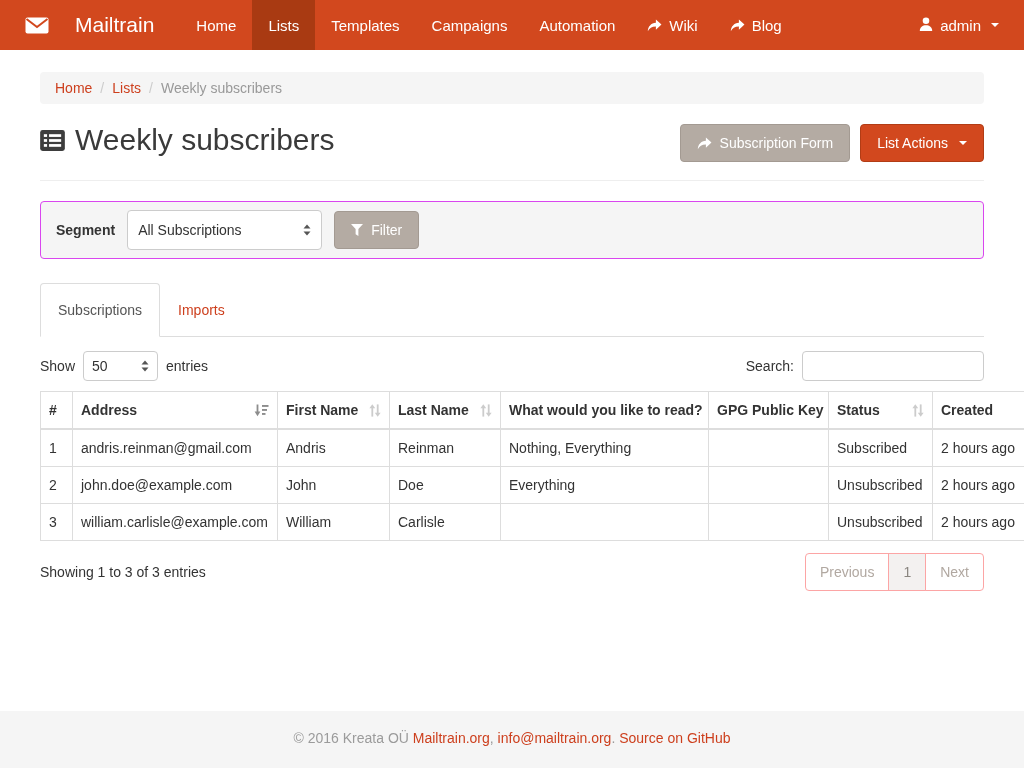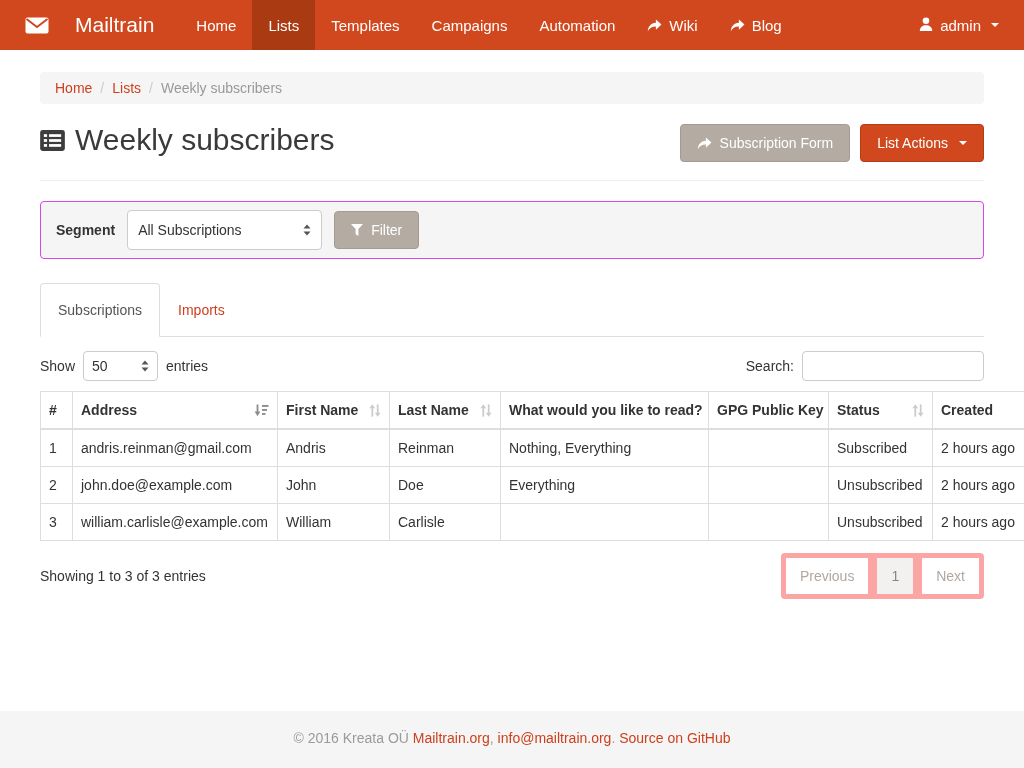--- a/index.html
+++ b/index.html
@@ -63,21 +63,21 @@
   thead th:nth-child(2) { width: 205px; }
   thead th:nth-child(3) { width: 112px; }
   thead th:nth-child(4) { width: 111px; }
   thead th:nth-child(5) { width: 208px; }
   thead th:nth-child(6) { width: 120px; }
   thead th:nth-child(7) { width: 104px; }
   thead th:nth-child(8) { width: 190px; }
 
   .dt-footer { display: flex; justify-content: space-between; align-items: center; margin-top: 12px; }
   .pagination { display: flex; list-style: none; }
-  .pagination a { display: block; padding: 8px 14px; border: 5px solid #fca5a5; margin-left: -1px; background: #fff; color: #b1a8a1; text-decoration: none; line-height: 20px; cursor: pointer; }
+  .pagination a { display: block; padding: 8px 14px; border: 1px solid #fca5a5; margin-left: -1px; background: #fff; color: #b1a8a1; text-decoration: none; line-height: 20px; cursor: pointer; }
   .pagination li:first-child a { border-radius: 4px 0 0 4px; margin-left: 0; }
   .pagination li:last-child a { border-radius: 0 4px 4px 0; }
   .pagination li.active a { background: #f3f1f0; color: #8a8680; }
 
   footer { position: absolute; left: 0; right: 0; bottom: 0; height: 57px; background: #f5f5f5; text-align: center; }
   footer .container { padding-top: 19px; color: #9b9b9b; }
   footer a { color: #cd3f1d; text-decoration: none; cursor: pointer; }
 </style>
 </head>
 <body>

